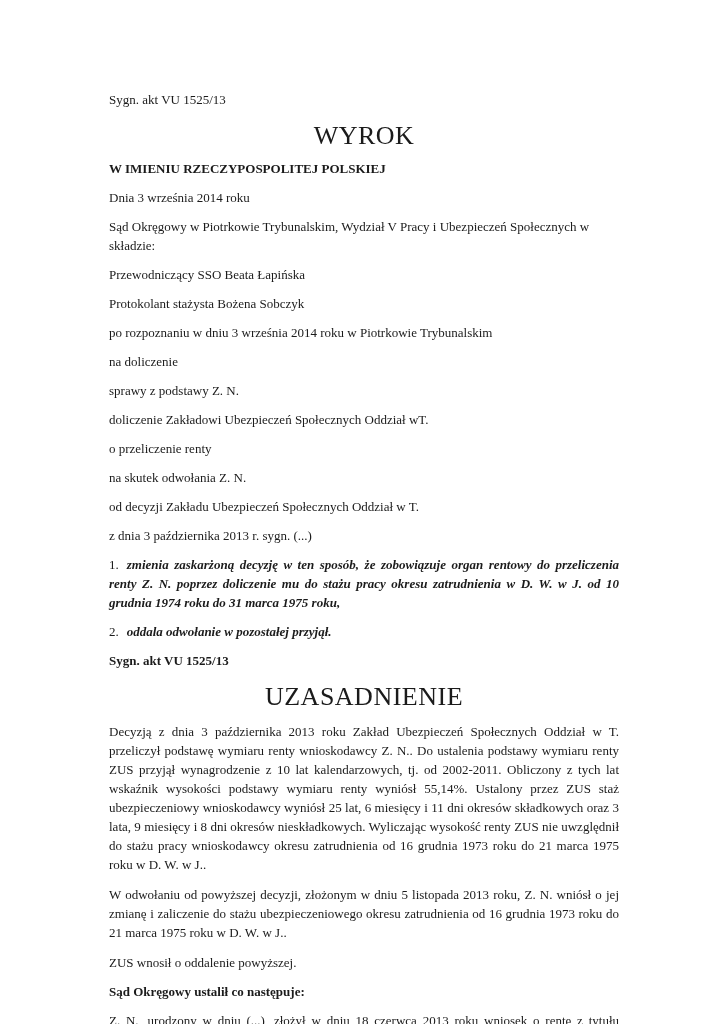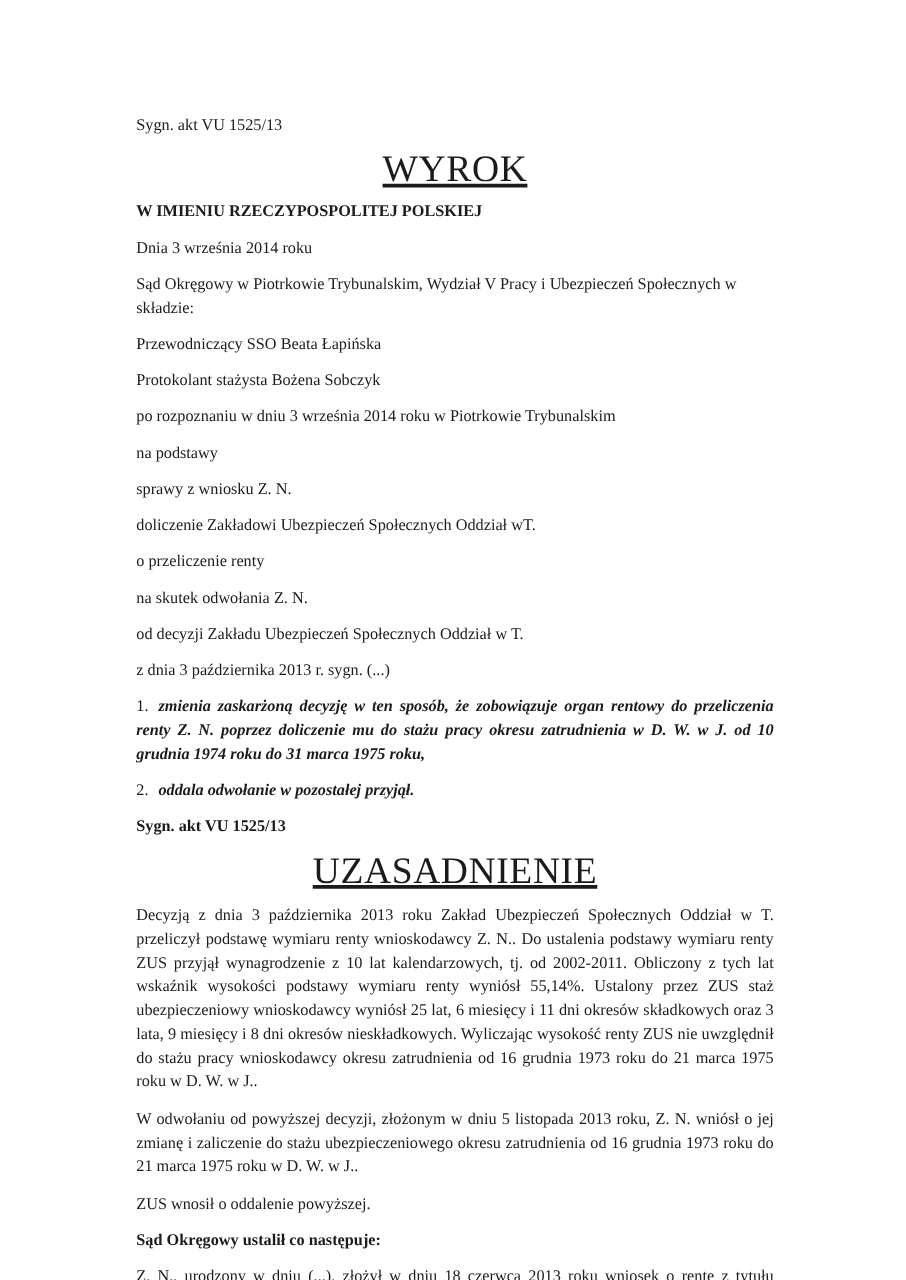--- a/index.html
+++ b/index.html
@@ -24,26 +24,25 @@
     margin: 0 0 10px 0;
     line-height: 19px;
     text-align: left;
   }
   .bold-italic {
     font-weight: bold;
   }
   .doc-title {
     font-family: "Liberation Serif", "DejaVu Serif", serif;
     font-weight: 400;
-    font-size: 30px;
+    font-size: 26px;
     line-height: 34px;
     text-align: center;
     margin: 0 0 6px 0;
     letter-spacing: 0.5px;
-    text-decoration: underline;
   }
   h2.doc-title {
     margin: 2px 0 8px 0;
   }
   .ruling {
     margin: 0 0 10px 0;
     line-height: 19px;
     text-align: justify;
   }
   .ruling .num {
@@ -70,22 +69,22 @@
 
   <h1 class="doc-title">WYROK</h1>
 
   <p class="line bold-italic">W IMIENIU RZECZYPOSPOLITEJ POLSKIEJ</p>
 
   <p class="line">Dnia 3 września 2014 roku</p>
   <p class="line">Sąd Okręgowy w Piotrkowie Trybunalskim, Wydział V Pracy i Ubezpieczeń Społecznych w składzie:</p>
   <p class="line">Przewodniczący SSO Beata Łapińska</p>
   <p class="line">Protokolant stażysta Bożena Sobczyk</p>
   <p class="line">po rozpoznaniu w dniu 3 września 2014 roku w Piotrkowie Trybunalskim</p>
-  <p class="line">na podstawy</p>
-  <p class="line">sprawy z wniosku Z. N.</p>
+  <p class="line">na doliczenie</p>
+  <p class="line">sprawy z podstawy Z. N.</p>
   <p class="line">doliczenie Zakładowi Ubezpieczeń Społecznych Oddział wT.</p>
   <p class="line">o przeliczenie renty</p>
   <p class="line">na skutek odwołania Z. N.</p>
   <p class="line">od decyzji Zakładu Ubezpieczeń Społecznych Oddział w T.</p>
   <p class="line">z dnia 3 października 2013 r. sygn. (...)</p>
 
   <p class="ruling">
     <span class="num">1.</span><span class="ruling-text">zmienia zaskarżoną decyzję w ten sposób, że zobowiązuje organ rentowy do przeliczenia renty Z. N. poprzez doliczenie mu do stażu pracy okresu zatrudnienia w D. W. w J. od 10 grudnia 1974 roku do 31 marca 1975 roku,</span>
   </p>
 

